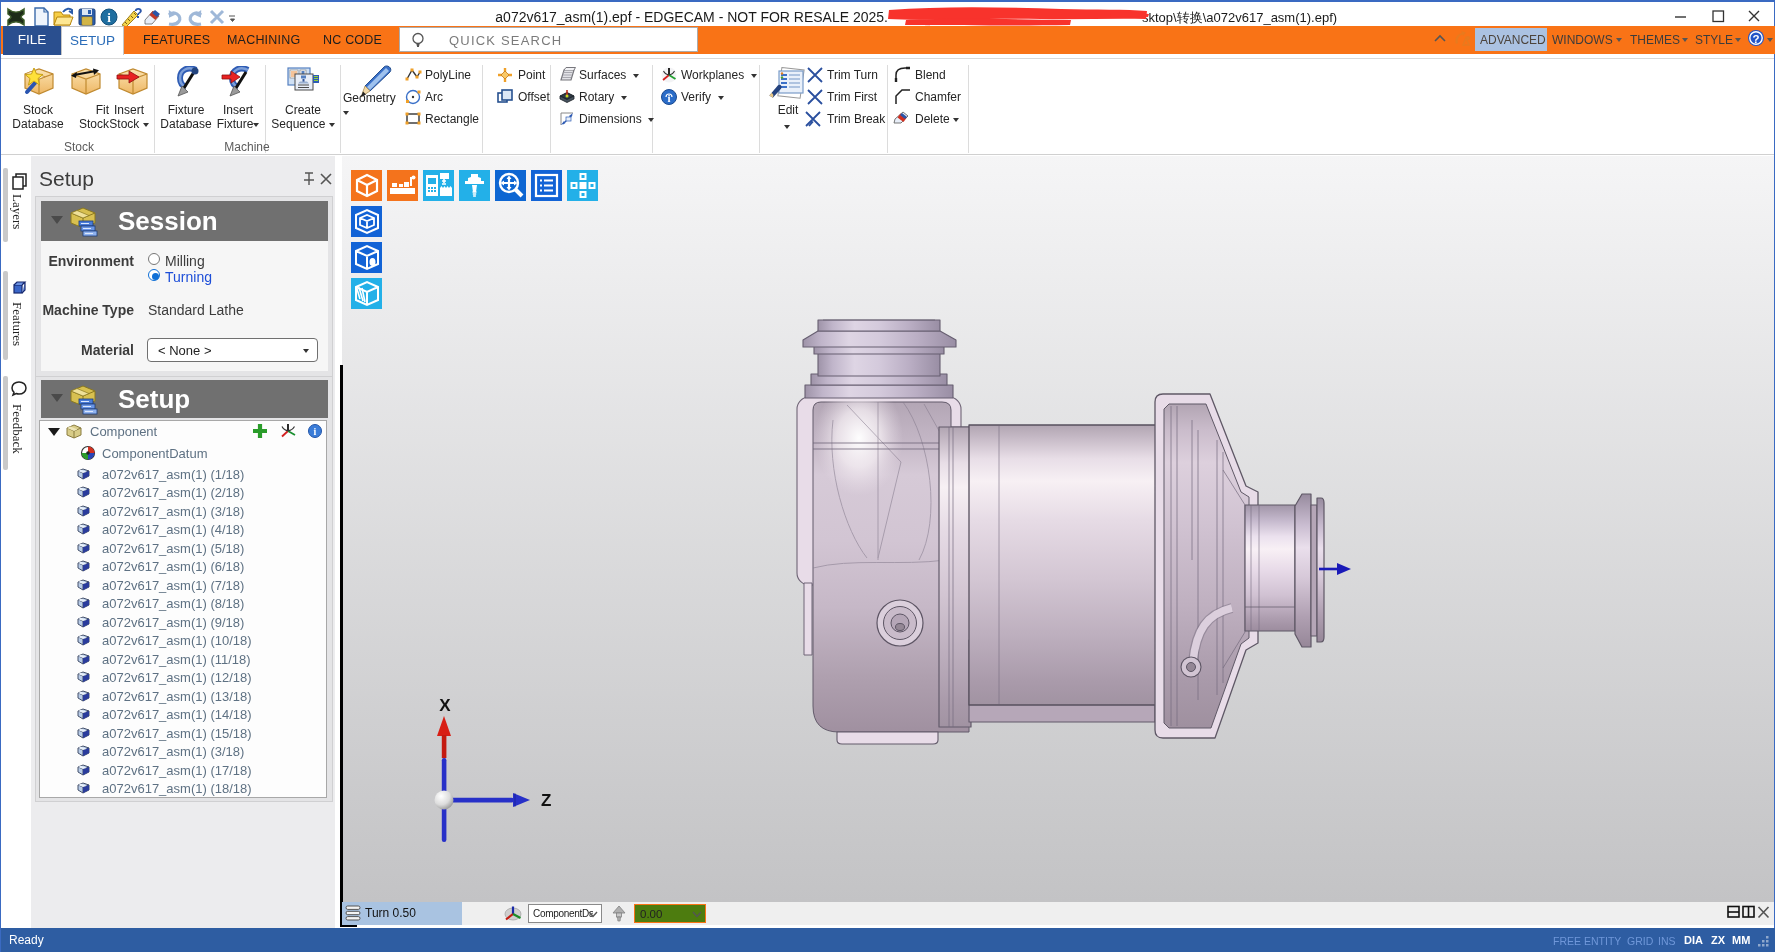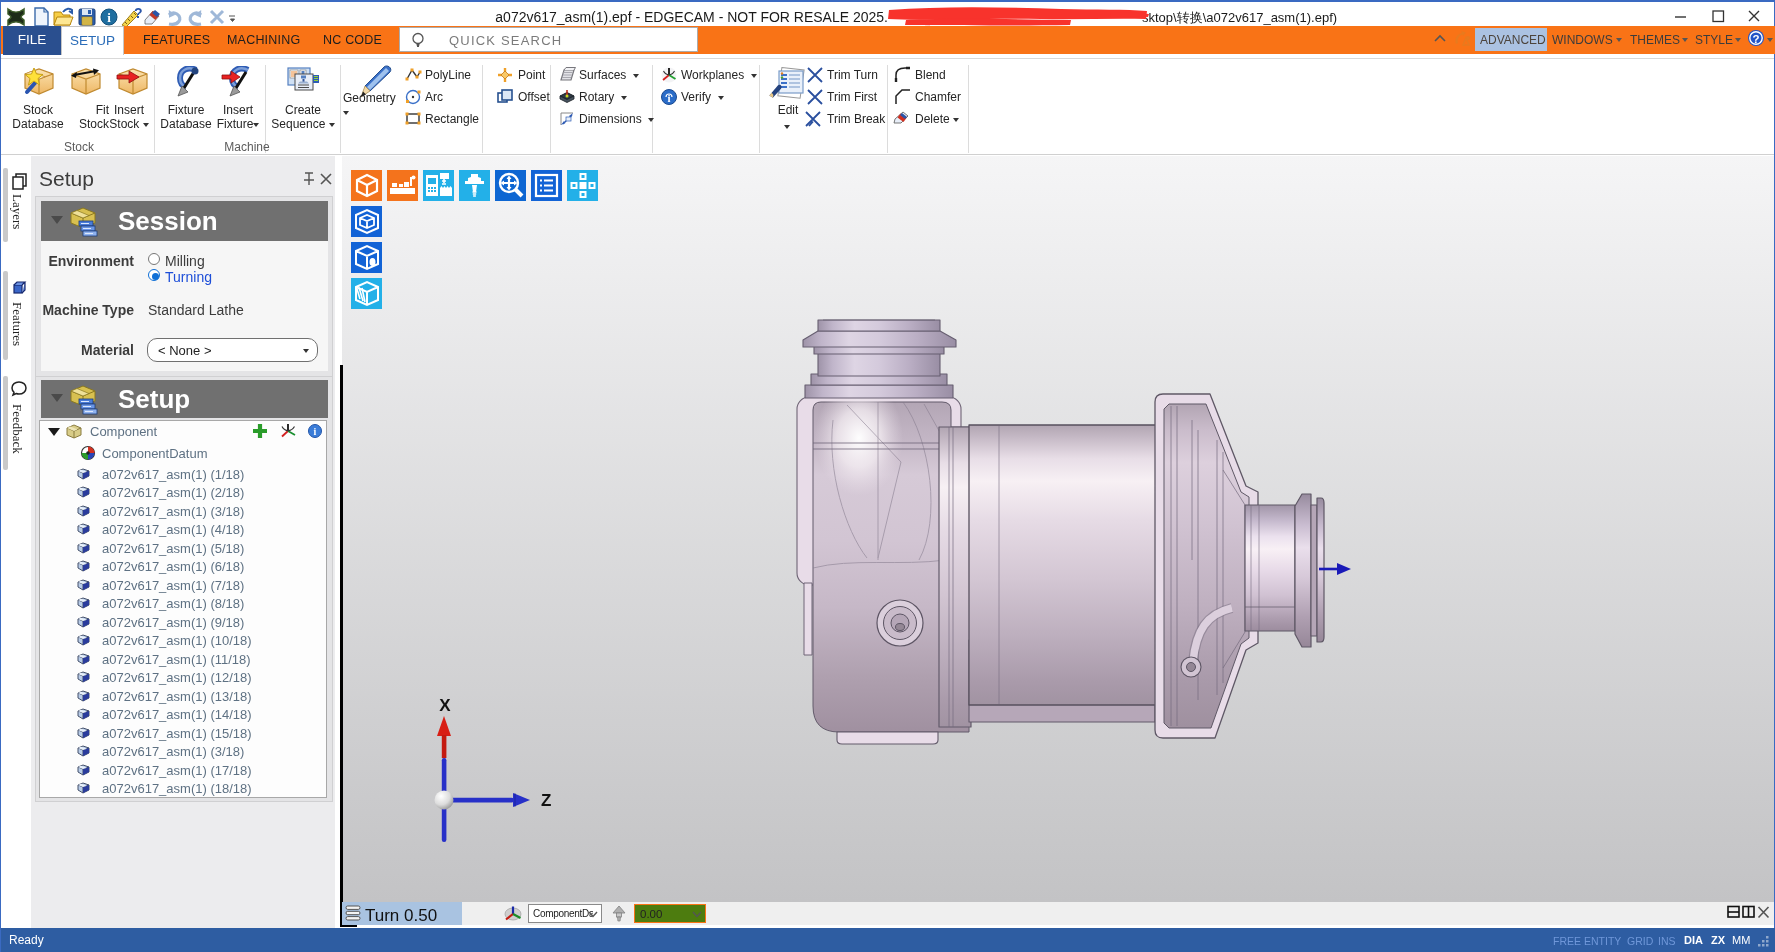--- a/index.html
+++ b/index.html
@@ -395,21 +395,21 @@
     <div class="a" style="left:10px;top:85px;width:287px;height:130px;background:#f6f6f6"></div>
     <div class="a" style="left:0;top:97px;width:103px;text-align:right;font-size:14px;font-weight:bold;color:#3c3c3c">Environment</div>
     <div class="a" style="left:117px;top:97px;width:12px;height:12px;border:1.5px solid #777;border-radius:50%;background:#fff"></div>
     <div class="a" style="left:134px;top:97px;font-size:14px;color:#3c3c3c">Milling</div>
     <div class="a" style="left:117px;top:113px;width:12px;height:12px;border:1.5px solid #0f6fd6;border-radius:50%;background:#fff"></div>
     <div class="a" style="left:121px;top:117px;width:7px;height:7px;border-radius:50%;background:#0f6fd6"></div>
     <div class="a" style="left:134px;top:113px;font-size:14px;color:#1d4ed8">Turning</div>
     <div class="a" style="left:0;top:146px;width:103px;text-align:right;font-size:14px;font-weight:bold;color:#3c3c3c">Machine Type</div>
     <div class="a" style="left:117px;top:146px;font-size:14px;color:#3c3c3c">Standard Lathe</div>
     <div class="a" style="left:0;top:186px;width:103px;text-align:right;font-size:14px;font-weight:bold;color:#3c3c3c">Material</div>
-    <div class="a" style="left:116px;top:182px;width:171px;height:24px;background:#fff;border:1px solid #707070;border-radius:10px">
+    <div class="a" style="left:116px;top:182px;width:171px;height:24px;background:#fff;border:1px solid #707070;border-radius:4px">
       <span style="position:absolute;left:10px;top:4px;font-size:13px;color:#222">&lt; None &gt;</span>
       <span class="dd" style="position:absolute;right:8px;top:10px;border-top-color:#333"></span>
     </div>
 
     <div class="a" style="left:4px;top:220px;width:298px;height:426px;background:#e4e4e6;border:1px solid #d0d0d2"></div>
     <div class="a" style="left:10px;top:224px;width:287px;height:38px;background:#707070"></div>
     <svg class="a" style="left:18px;top:236px" width="16" height="12" viewBox="0 0 16 12">
           <path d="M2,2 L14,2 L8,10 Z" fill="#4a4a4a"></path>
         </svg>
     <svg class="a" style="left:36px;top:227px" width="32" height="32" viewBox="0 0 32 32">
@@ -836,21 +836,21 @@
 
   <div class="a" style="left:341px;top:746px;width:1432px;height:23px;background:#efefef" id="vbottom">
     <div class="a" style="left:0;top:0;width:120px;height:23px;background:#a9c3e1"></div>
     <svg class="a" style="left:3px;top:3px" width="17" height="17" viewBox="0 0 17 17">
           <g fill="#f4f4f4" stroke="#555" stroke-width="1">
             <rect x="1" y="1" width="14" height="3.4" rx="1.7"></rect>
             <rect x="1" y="6.3" width="14" height="3.4" rx="1.7"></rect>
             <rect x="1" y="11.6" width="14" height="3.4" rx="1.7"></rect>
           </g>
         </svg>
-    <div class="a" style="left:23px;top:4px;font-size:17px;color:#111">Turn 0.50</div>
+    <div class="a" style="left:23px;top:4px;font-size:12px;color:#111">Turn 0.50</div>
     <svg class="a" style="left:162px;top:3px" width="18" height="17" viewBox="0 0 18 17">
           <ellipse cx="9" cy="9" rx="8" ry="6" fill="#c8c8c8" stroke="#888" stroke-width=".7" opacity=".8"></ellipse>
           <path d="M9,9 L9,1.5" stroke="#1a2aa8" stroke-width="2.2"></path>
           <path d="M9,9 L2,14.5" stroke="#c41a10" stroke-width="2.2"></path>
           <path d="M9,9 L16.5,13" stroke="#1a8a28" stroke-width="2.2"></path>
         </svg>
     <div class="a" style="left:186px;top:2px;width:74px;height:19px;background:#fff;border:1px solid #8a8a8a">
       <span class="a" style="left:4px;top:3px;font-size:11px;color:#222;white-space:nowrap;overflow:hidden;width:60px;font-size:10px;letter-spacing:-.3px">ComponentDatu</span>
       <svg class="a" style="left:58px;top:3px" width="12" height="12" viewBox="0 0 12 12">
             <path d="M2,4 L6,8.5 L10,4" fill="none" stroke="#555" stroke-width="1.4"></path>
@@ -885,21 +885,21 @@
 </div>
 
 <div class="a" style="left:0;top:926px;width:1775px;height:24px;background:#2e5da2">
   <div class="a" style="left:8px;top:5px;font-size:12px;color:#fff">Ready</div>
   <div class="a" style="left:1552px;top:7px;font-size:10.5px;color:#6f97d9">FREE</div>
       <div class="a" style="left:1583px;top:7px;font-size:10.5px;color:#6f97d9">ENTITY</div>
       <div class="a" style="left:1626px;top:7px;font-size:10.5px;color:#6f97d9">GRID</div>
       <div class="a" style="left:1657px;top:7px;font-size:10.5px;color:#6f97d9">INS</div>
       <div class="a" style="left:1683px;top:6px;font-size:11px;font-weight:bold;color:#fff">DIA</div>
       <div class="a" style="left:1710px;top:6px;font-size:11px;font-weight:bold;color:#fff">ZX</div>
-      <div class="a" style="left:1731px;top:6px;font-size:11px;font-weight:normal;color:#fff">MM</div>
+      <div class="a" style="left:1731px;top:6px;font-size:11px;font-weight:bold;color:#fff">MM</div>
   <svg class="a" style="left:1756px;top:8px" width="14" height="12" viewBox="0 0 14 12">
         <g fill="#8fa8cc">
           <rect x="9" y="0" width="2.5" height="2.5"></rect>
           <rect x="5" y="4" width="2.5" height="2.5"></rect>
           <rect x="9" y="4" width="2.5" height="2.5"></rect>
           <rect x="1" y="8" width="2.5" height="2.5"></rect>
           <rect x="5" y="8" width="2.5" height="2.5"></rect>
           <rect x="9" y="8" width="2.5" height="2.5"></rect>
         </g>
       </svg>

